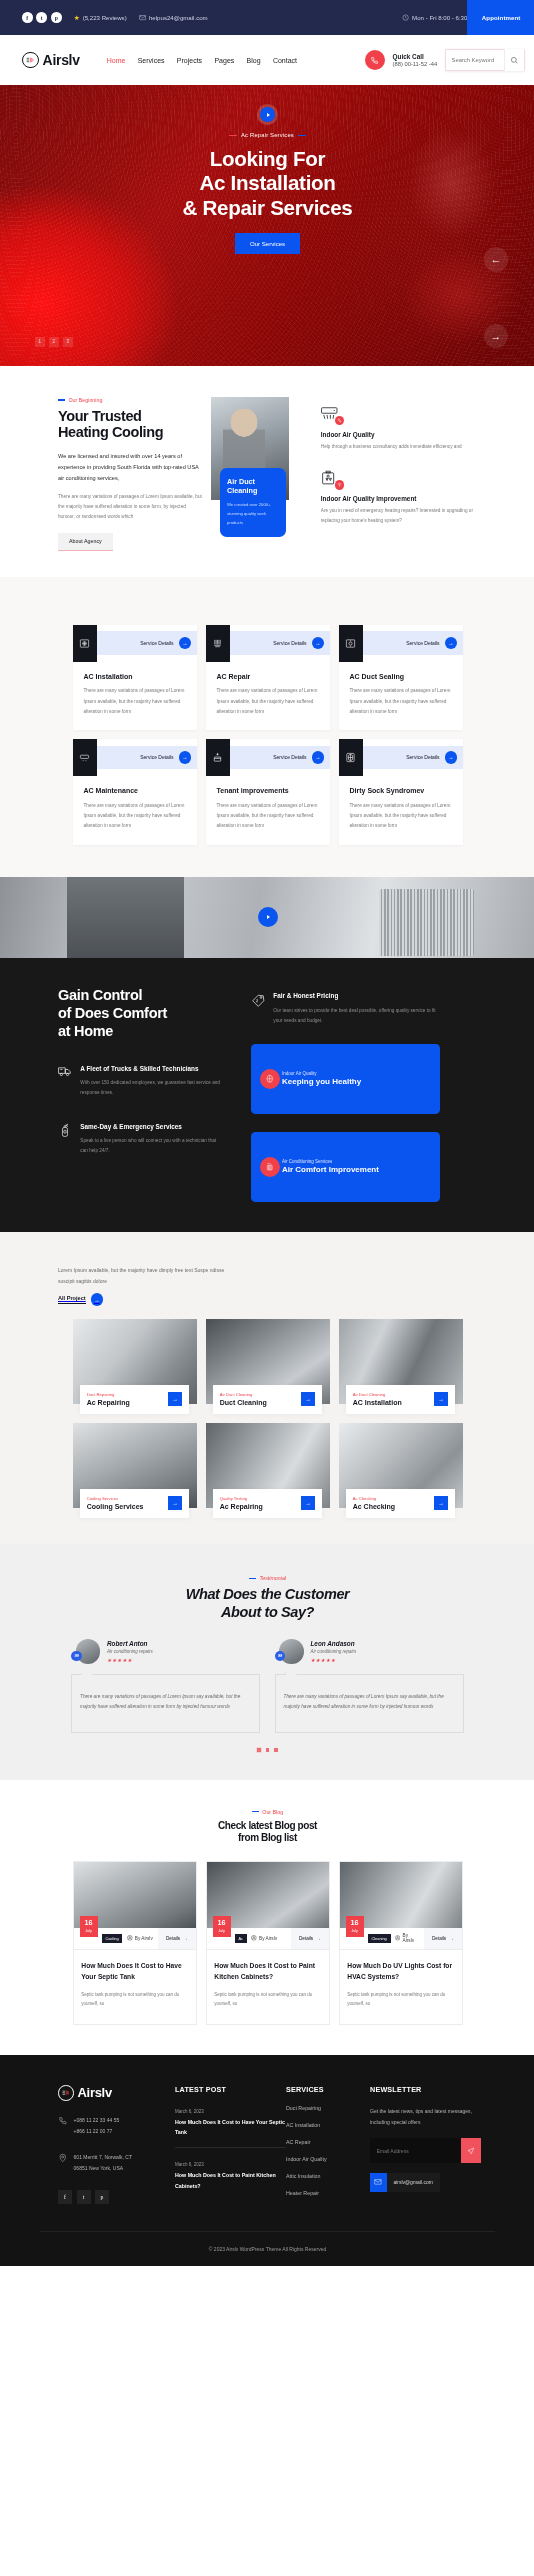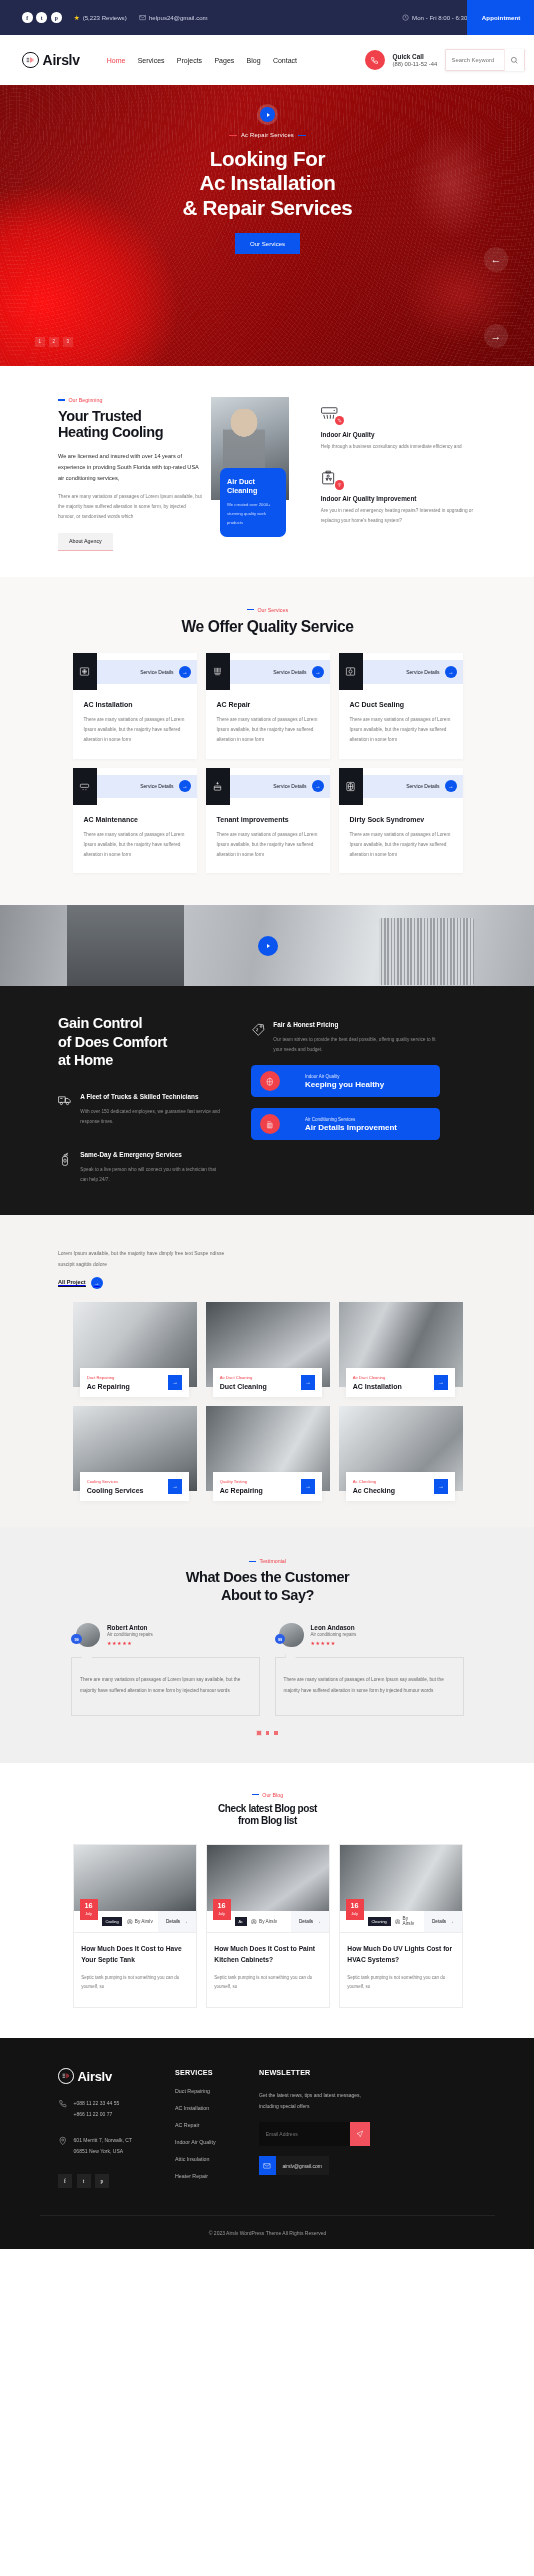--- a/index.html
+++ b/index.html
@@ -221,22 +221,22 @@
   .gain-grid { display:flex; }
   .gain-left { width:184px; padding-left:18px; }
   .gain-left h2 { color:#fff; font-size:14.5px; font-weight:bold; line-height:1.26; letter-spacing:-0.3px; }
   .gain-feat { display:flex; gap:7.8px; margin-top:23.4px; }
   .gf-ico { width:14.5px;flex:0 0 14.5px; padding-top:1.7px; }
   .gf-body h5 { color:#fff; font-size:6.4px; font-weight:bold; line-height:1.6; }
   .gf-body p { color:#8e8e8e; font-size:4.7px; line-height:2.1; margin-top:4.5px; }
   .gain-right { width:189px; margin-left:27px; padding-top:5.6px; }
   .gr-feat { display:flex; gap:7.8px; }
   .cta-card {
-    background:#0a55f0; border-radius:4.5px; padding:6px 9px; display:flex; align-items:center;
-    gap:25px; margin-top:11px;
+    background:#0a55f0; border-radius:4.5px; padding:25px 9px; display:flex; align-items:center;
+    gap:2px; margin-top:18px;
   }
   .cta-circle {
     width:20px;height:20px;border-radius:50%;background:#f0414a;flex:0 0 20px;
     display:flex;align-items:center;justify-content:center;
   }
   .cta-card .lbl { color:#d8e3ff; font-size:4.5px; }
   .cta-card .big { color:#fff; font-size:8px; font-weight:bold; margin-top:1.7px; }
 
   
   .projects { background:#f5f3f1; padding:28px 0 26px; }
@@ -264,21 +264,21 @@
     align-items:center;justify-content:center;font-size:5.6px;flex:0 0 14.5px;
   }
   .ph-a { background:linear-gradient(130deg,#e7e9eb 0%,#c2c6c9 40%,#8b9094 70%,#5e6367 100%); }
   .ph-b { background:linear-gradient(145deg,#4a4f53 0%,#868b8f 35%,#c8ccd0 70%,#6e7377 100%); }
   .ph-c { background:linear-gradient(115deg,#9ea3a7 0%,#cfd3d6 30%,#70757a 60%,#b5babd 100%); }
   .ph-d { background:linear-gradient(155deg,#dfe2e4 0%,#a4a9ad 45%,#73787c 80%,#4c5155 100%); }
   .ph-e { background:linear-gradient(120deg,#5f6468 0%,#a9aeb2 40%,#d9dcde 65%,#7d8286 100%); }
   .ph-f { background:linear-gradient(135deg,#e9ecee 0%,#b8bcbf 40%,#8d9296 70%,#c6cacd 100%); }
 
   
-  .testi { background:#f0f0f0; padding:31px 0 28px; }
+  .testi { background:#f0f0f0; padding:31px 0 28px;font-style:italic; }
   .testi .sec-title { font-size:14.5px; line-height:1.22; }
   .testi-grid { display:flex; gap:14.5px; justify-content:center; margin-top:18px; }
   .testi-card { width:189px; }
   .testi-top { display:flex; align-items:center; gap:6.7px; position:relative; padding-left:4.5px; }
   .avatar {
     width:24.5px;height:24.5px;border-radius:50%;flex:0 0 24.5px;position:relative;
     background:linear-gradient(150deg,#b7bcc0,#5d6266);
   }
   .quote-badge {
     position:absolute; left:-4.5px; bottom:2.8px; width:10.6px;height:10.6px;border-radius:50%;
@@ -535,27 +535,20 @@
             <h5>Indoor Air Quality Improvement</h5>
             <p>Are you in need of emergency heating repairs? Interested in upgrading or replacing your home's heating system?</p>
           </div>
         </div>
       </div>
     </div>
   </div>
 
   <div class="services">
     <div class="container">
-      <div class="sec-head-center">
-        <div class="eyebrow">
-          <i class="bar"></i>
-          <span>Our Services</span>
-        </div>
-        <h2 class="sec-title">We Offer Quality Service</h2>
-      </div>
       <div class="svc-grid">
 
         <div class="svc-card">
           <div class="svc-top">
             <div class="svc-ico">
               <svg viewBox="0 0 24 24" width="11" height="11" fill="none" stroke="#fff" stroke-width="1.3">
                 <rect x="3" y="4" width="18" height="16" rx="1"></rect>
                   <circle cx="12" cy="12" r="4"></circle>
                   <path d="M12 8v8M8 12h8"></path>
               </svg>
@@ -738,21 +731,21 @@
           <div class="cta-card">
             <div class="cta-circle">
               <svg viewBox="0 0 24 24" width="9.5" height="9.5" fill="none" stroke="#fff" stroke-width="1.3">
                 <path d="M7 3v2M10 2.5v2.5M13 3v2"></path>
                   <rect x="6" y="8" width="12" height="12" rx="1"></rect>
                 <path d="M9 8v12M12 8v12M15 8v12"></path>
               </svg>
             </div>
             <div>
               <div class="lbl">Air Conditioning Services</div>
-              <div class="big">Air Details Improvement</div>
+              <div class="big">Air Comfort Improvement</div>
             </div>
           </div>
         </div>
       </div>
     </div>
   </div>
 
   <div class="projects">
     <div class="container">
       <div class="proj-head">
@@ -1020,20 +1013,32 @@
             </div>
           </div>
 
           <div class="fsocial">
             <div>f</div>
             <div>t</div>
             <div>p</div>
           </div>
         </div>
 
+        <div class="fcol2">
+          <div class="fh">LATEST POST</div>
+          <div class="fpost">
+            <div class="dt">March 6, 2023</div>
+            <div class="ti">How Much Does It Cost to Have Your Septic Tank</div>
+          </div>
+          <div class="fpost-div"></div>
+          <div class="fpost">
+            <div class="dt">March 6, 2023</div>
+            <div class="ti">How Much Does It Cost to Paint Kitchen Cabinets?</div>
+          </div>
+        </div>
 
         <div class="fcol3">
           <div class="fh">SERVICES</div>
           <div class="flink">Duct Repairing</div>
           <div class="flink">AC Installation</div>
           <div class="flink">AC Repair</div>
           <div class="flink">Indoor Air Quality</div>
           <div class="flink">Attic Insulation</div>
           <div class="flink">Heater Repair</div>
         </div>

